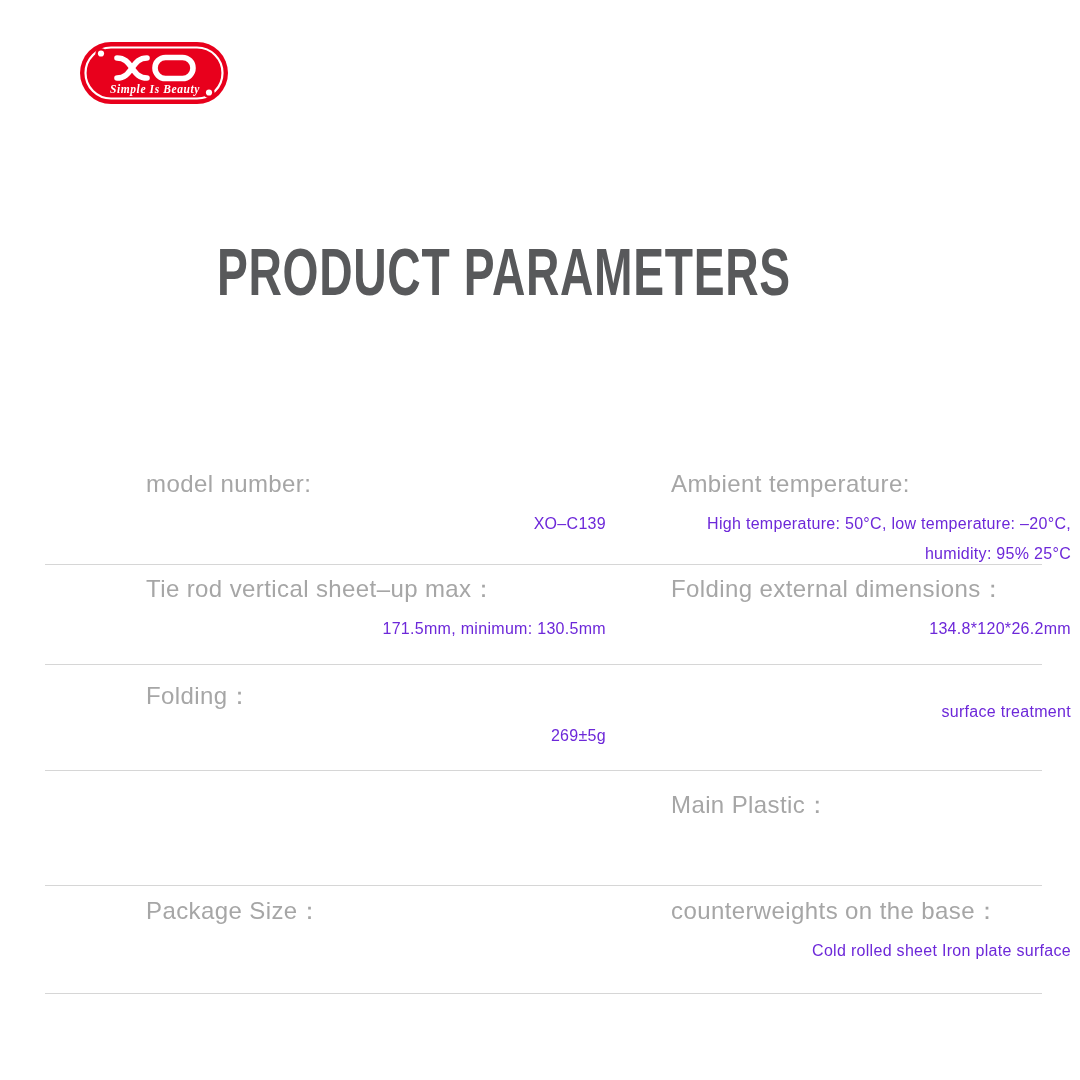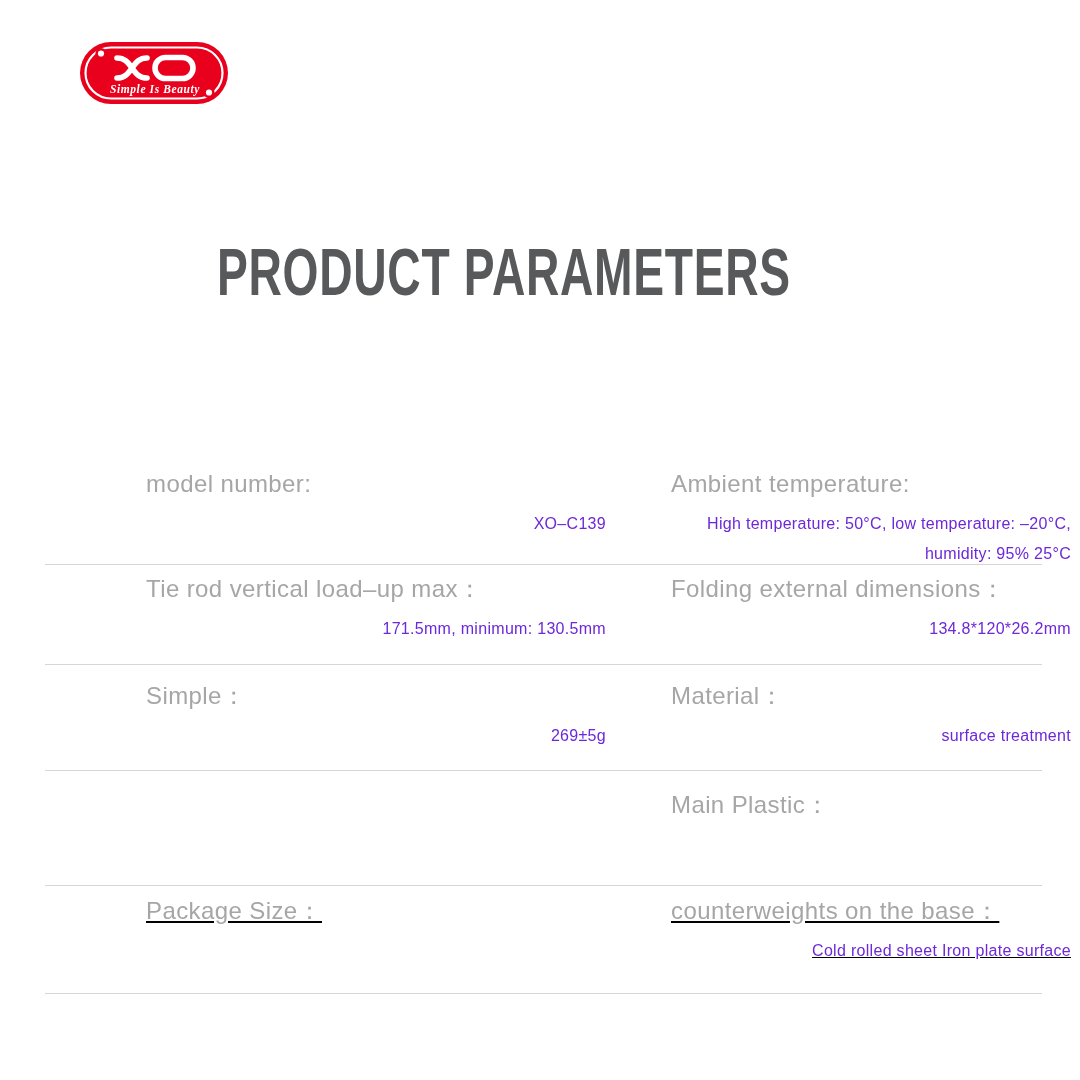--- a/index.html
+++ b/index.html
@@ -27,21 +27,21 @@
   }
 
   
   .cell{position:absolute;}
   .col-left{left:146px;width:460px;}
   .col-right{left:671px;width:400px;}
   .row1{top:472px;}
   .row2{top:577px;}
   .row3{top:684px;}
   .row4{top:793px;}
-  .row5{top:899px;text-decoration:underline;}
+  .row5{top:899px;}
   .spec-label{
     font-size:24px;line-height:24px;color:#a6a6a6;
     letter-spacing:0.4px;
   }
   .spec-value{
     margin-top:13px;font-size:16px;line-height:30px;color:#6d28d9;
     letter-spacing:0.3px;white-space:pre-line;text-align:right;
   }
 
   
@@ -87,34 +87,33 @@
     <div class="spec-label">model number:</div>
     <div class="spec-value">XO–C139</div>
   </div>
   <div class="cell row1 col-right">
     <div class="spec-label">Ambient temperature:</div>
     <div class="spec-value">High temperature: 50°C, low temperature: –20°C,
 humidity: 95% 25°C</div>
   </div>
 
   <div class="cell row2 col-left">
-    <div class="spec-label">Tie rod vertical load–up max：</div>
+    <div class="spec-label">Tie rod vertical sheet–up max：</div>
     <div class="spec-value">171.5mm, minimum: 130.5mm</div>
   </div>
   <div class="cell row2 col-right">
     <div class="spec-label">Folding external dimensions：</div>
     <div class="spec-value">134.8*120*26.2mm</div>
   </div>
 
   <div class="cell row3 col-left">
-    <div class="spec-label">Simple：</div>
+    <div class="spec-label">Folding：</div>
     <div class="spec-value">269±5g</div>
   </div>
   <div class="cell row3 col-right">
-    <div class="spec-label">Material：</div>
     <div class="spec-value">surface treatment</div>
   </div>
 
   <div class="cell row4 col-right">
     <div class="spec-label">Main Plastic：</div>
   </div>
 
   <div class="cell row5 col-left">
     <div class="spec-label">Package Size：</div>
   </div>

